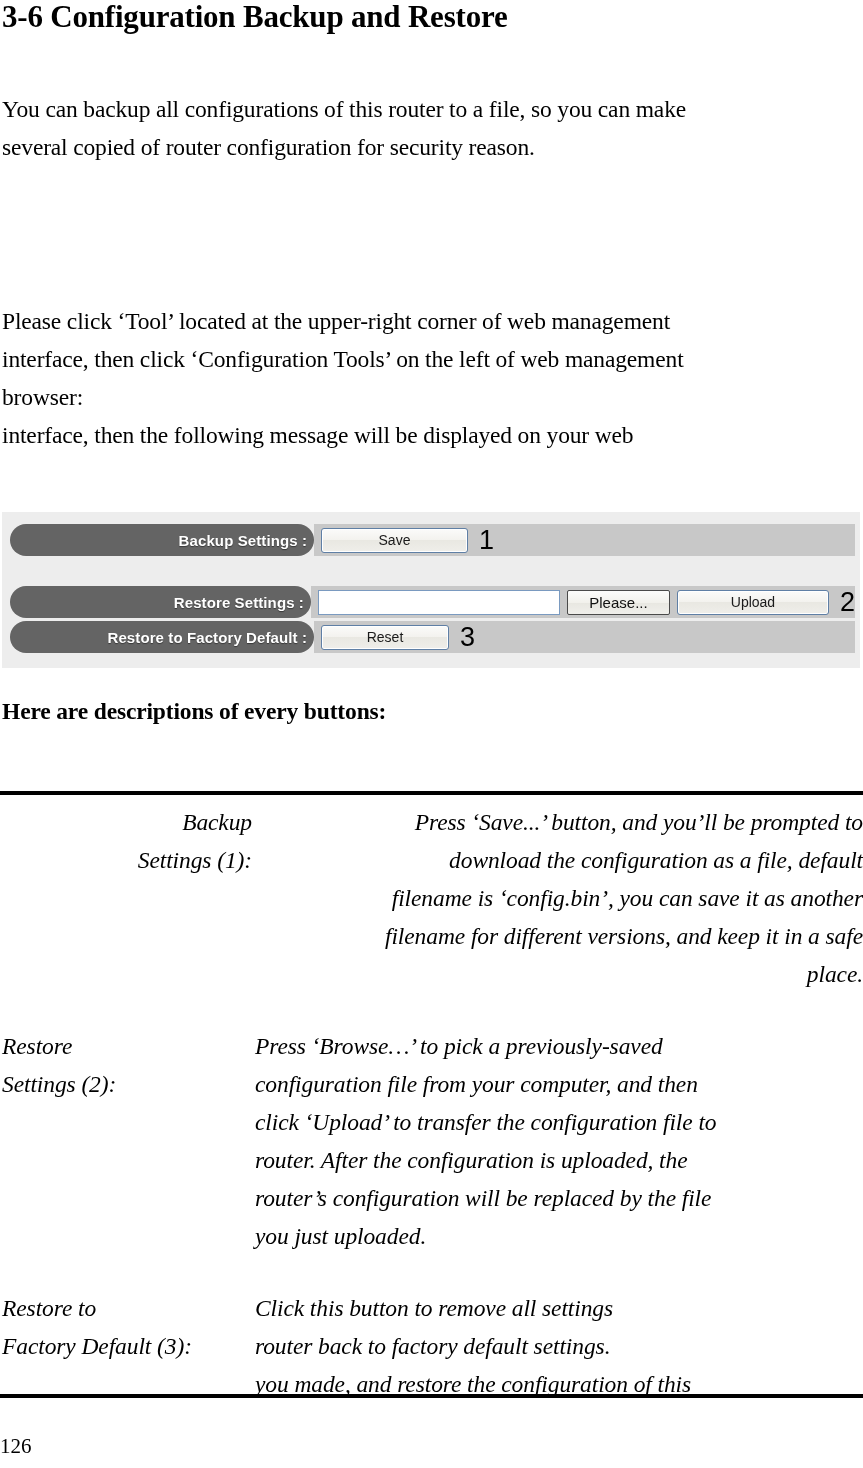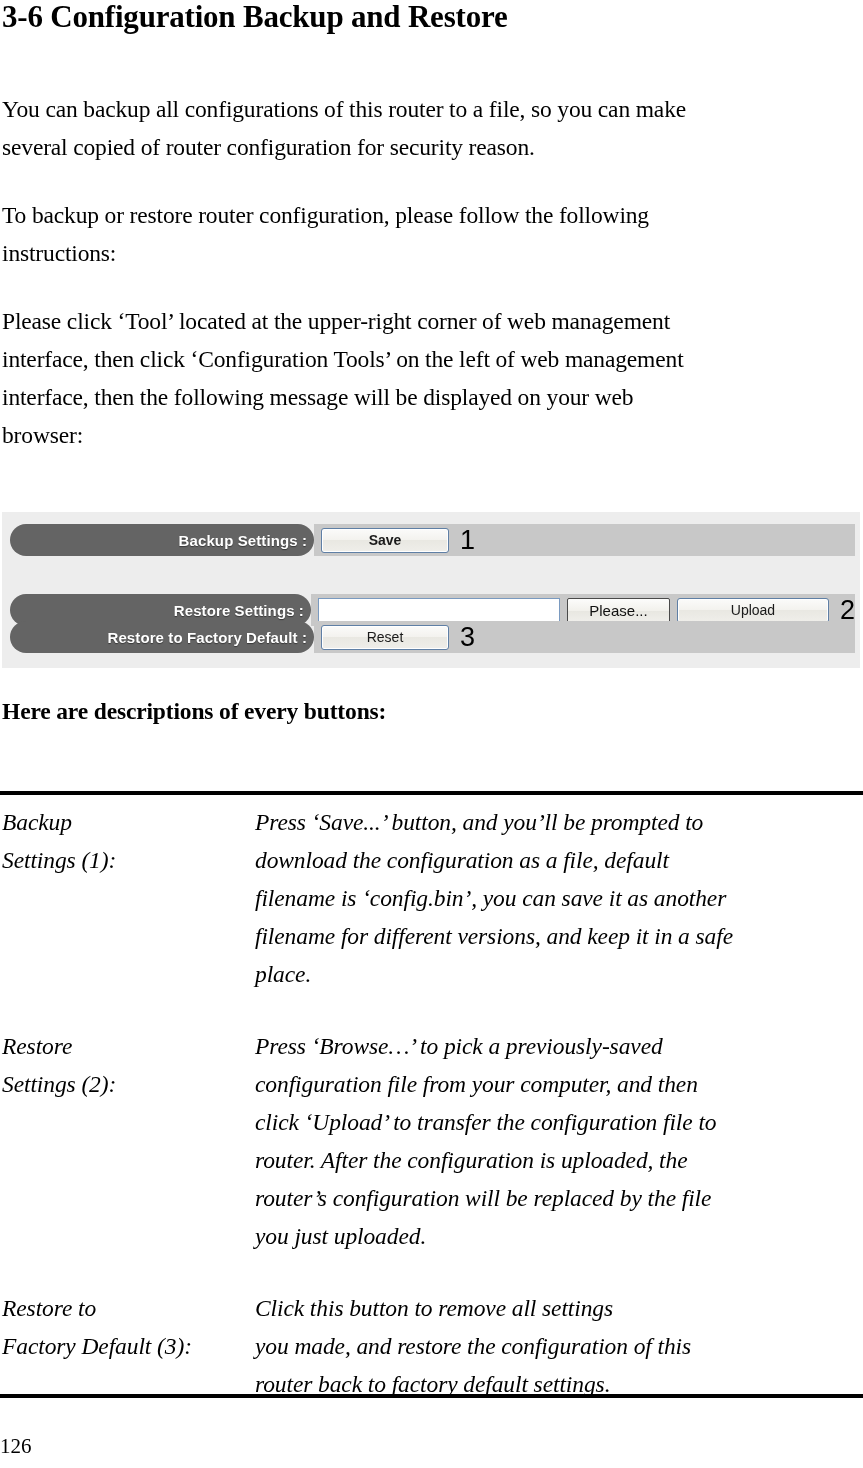--- a/index.html
+++ b/index.html
@@ -63,21 +63,21 @@
     box-sizing: border-box;
   }
   .ui-row {
     position: absolute;
     left: 8px;
     height: 32px;
     display: flex;
     align-items: stretch;
   }
   .row-backup  { top: 12px; width: 845px; }
-  .row-restore { top: 74px; width: 845px; margin-top: 8px; }
+  .row-restore { top: 74px; width: 845px; }
   .row-factory { top: 109px; width: 845px; }
 
   .ui-label {
     width: 304px;
     background: #646464;
     color: #ffffff;
     font-family: "Liberation Sans", sans-serif;
     font-weight: bold;
     font-size: 15px;
     display: flex;
@@ -108,21 +108,21 @@
     border-radius: 3px;
     background: linear-gradient(to bottom, #fbfbfa 0%, #f3f2ee 48%, #e9e8e2 50%, #efeeea 100%);
     box-shadow: inset 0 0 0 1px #ffffff;
     display: inline-flex;
     align-items: center;
     justify-content: center;
     box-sizing: border-box;
     cursor: pointer;
     padding: 0 6px;
   }
-  .btn-save   { width: 128px; font-weight: bold; }
+  .btn-save   { width: 147px; }
   .btn-upload { width: 152px; }
   .btn-reset  { width: 128px; }
   .btn-browse {
     width: 103px;
     height: 25px;
     border: 1px solid #4a4a4a;
     border-radius: 2px;
     background: linear-gradient(to bottom, #fcfcfb 0%, #f2f1ec 50%, #e8e7e1 52%, #f0efeb 100%);
     font-family: "Liberation Sans", sans-serif;
     font-size: 15px;
@@ -170,21 +170,21 @@
   .desc-table {
     position: absolute;
     left: 2px;
     width: 861px;
     font-style: italic;
     font-size: 23.5px;
     line-height: 38px;
     letter-spacing: -0.1px;
   }
   .desc-row { position: absolute; left: 0; width: 861px; }
-  #desc-1 { top: 803px; }
+  #desc-1 { top: 803px; text-align: right; }
   #desc-2 { top: 1027px; }
   #desc-3 { top: 1289px; }
 
   .desc-term {
     position: absolute;
     left: 0;
     top: 0;
     width: 250px;
   }
   .desc-term .ln { display: block; white-space: nowrap; }
@@ -208,30 +208,26 @@
 
 <div class="page">
 
   <div class="doc-heading">3-6 Configuration Backup and Restore</div>
 
   <div class="para" id="para-intro">
     <span class="ln">You can backup all configurations of this router to a file, so you can make</span>
     <span class="ln">several copied of router configuration for security reason.</span>
   </div>
 
-  <div class="para" id="para-howto">
-    <span class="ln">To backup or restore router configuration, please follow the following</span>
-    <span class="ln">instructions:</span>
-  </div>
 
   <div class="para" id="para-click">
     <span class="ln">Please click ‘Tool’ located at the upper-right corner of web management</span>
     <span class="ln">interface, then click ‘Configuration Tools’ on the left of web management</span>
+    <span class="ln">browser:</span>
     <span class="ln">interface, then the following message will be displayed on your web</span>
-    <span class="ln">browser:</span>
   </div>
 
   <div class="ui-panel">
 
     <div class="ui-row row-backup">
       <div class="ui-label">Backup Settings :</div>
       <div class="ui-value">
         <button class="btn btn-save">Save</button>
         <span class="callout-num">1</span>
       </div>
@@ -294,22 +290,22 @@
       </div>
     </div>
 
     <div class="desc-row" id="desc-3">
       <div class="desc-term">
         <span class="ln">Restore to</span>
         <span class="ln">Factory Default (3):</span>
       </div>
       <div class="desc-body">
         <span class="ln">Click this button to remove all settings</span>
+        <span class="ln">router back to factory default settings.</span>
         <span class="ln">you made, and restore the configuration of this</span>
-        <span class="ln">router back to factory default settings.</span>
       </div>
     </div>
 
   </div>
 
   <div class="rule" id="rule-bottom"></div>
 
   <div class="page-number">126</div>
 
 </div>

